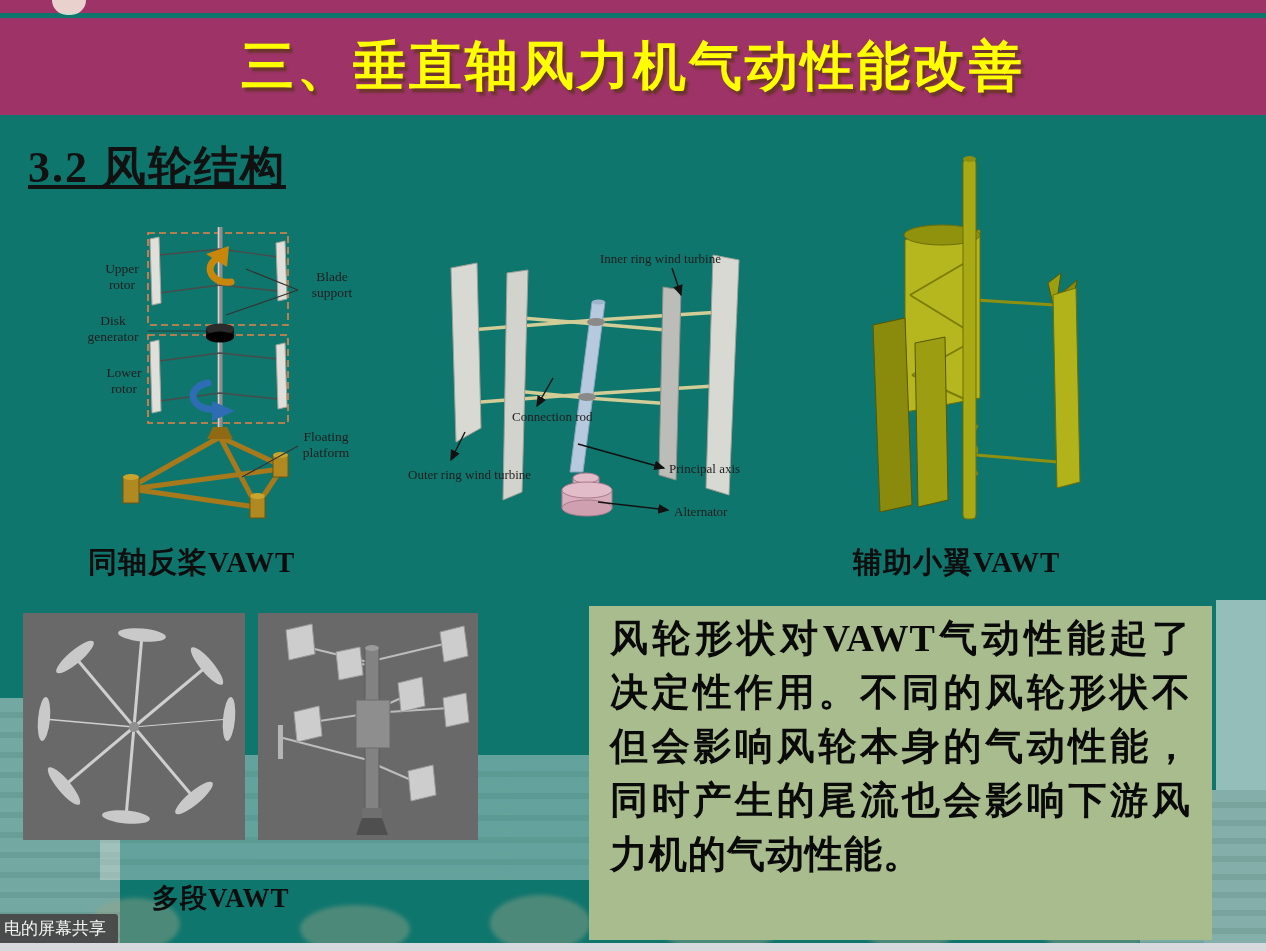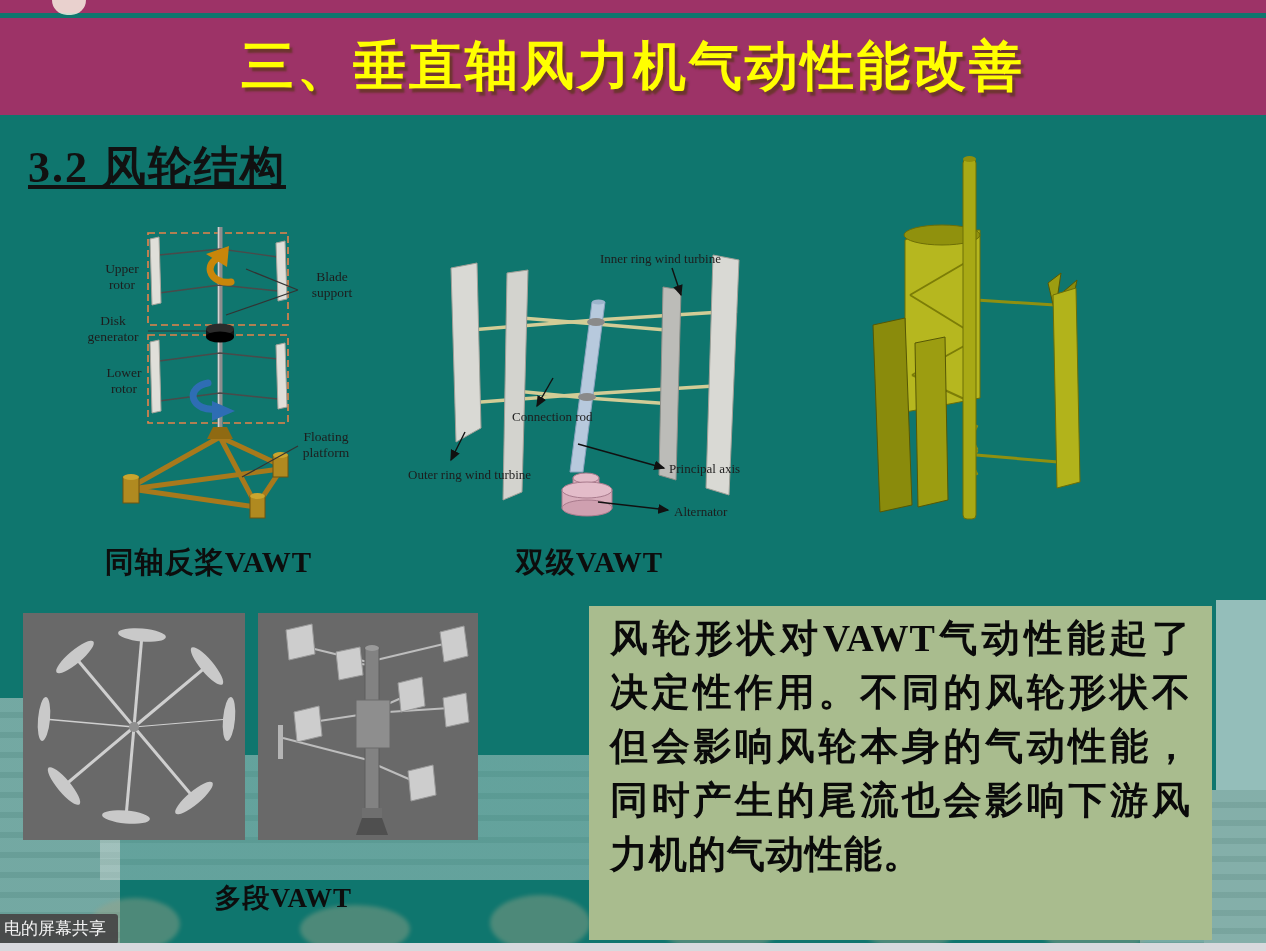--- a/index.html
+++ b/index.html
@@ -30,21 +30,21 @@
   
   .fig{position:absolute;}
   .fig1{left:66px;top:225px;width:340px;height:305px;}
   .fig2{left:405px;top:228px;width:400px;height:300px;}
   .fig3{left:855px;top:145px;width:330px;height:385px;}
   .flabel{position:absolute;font-family:"Liberation Serif",serif;font-size:13.5px;line-height:1.2;
           color:#1d1d1d;text-align:center;}
   .flabel2{position:absolute;font-family:"Liberation Serif",serif;font-size:13px;line-height:1.15;
           color:#1d1d1d;white-space:nowrap;}
   .cap{position:absolute;font-family:"Liberation Serif",serif;font-weight:700;font-size:29px;
-       color:#0d0d0d;text-align:right;letter-spacing:1px;white-space:nowrap;}
+       color:#0d0d0d;text-align:left;letter-spacing:1px;white-space:nowrap;}
   .cap1{left:88px;top:543px;width:224px;}
   .cap2{left:463px;top:543px;width:200px;}
   .cap3{left:853px;top:543px;width:220px;}
   .cap4{left:152px;top:880px;width:200px;font-size:27px;}
   
   .photo{position:absolute;}
   .photo1{left:23px;top:613px;width:222px;height:227px;}
   .photo2{left:258px;top:613px;width:220px;height:227px;}
   
   .notebox{position:absolute;left:589px;top:606px;width:623px;height:334px;background:#a9bc8e;
@@ -219,21 +219,21 @@
 
       <g>
         <polygon points="193,138 206,128 200,168" fill="#9c9d11" stroke="#565705"></polygon>
         <polygon points="208,147 222,135 214,175" fill="#8a8b0c" stroke="#565705"></polygon>
         <polygon points="198,150 221,143 225,337 202,343" fill="#b2b31b" stroke="#6d6e06"></polygon>
       </g>
     </svg>
   </div>
 
   <div class="cap cap1">同轴反桨VAWT</div>
-  <div class="cap cap2">双级VAWT</div>
+  <div class="cap cap3">辅助小翼VAWT</div>
 
   <div class="photo photo1">
     <svg width="222" height="227" viewBox="0 0 222 227">
       <rect x="0" y="0" width="222" height="227" fill="#696969"></rect>
       <g stroke="#cfcfcf">
         <line x1="111" y1="114" x2="119" y2="22" stroke-width="3"></line>
         <line x1="111" y1="114" x2="184" y2="53" stroke-width="3"></line>
         <line x1="111" y1="114" x2="206" y2="106" stroke-width="1.2"></line>
         <line x1="111" y1="114" x2="171" y2="185" stroke-width="3"></line>
         <line x1="111" y1="114" x2="103" y2="204" stroke-width="3"></line>

